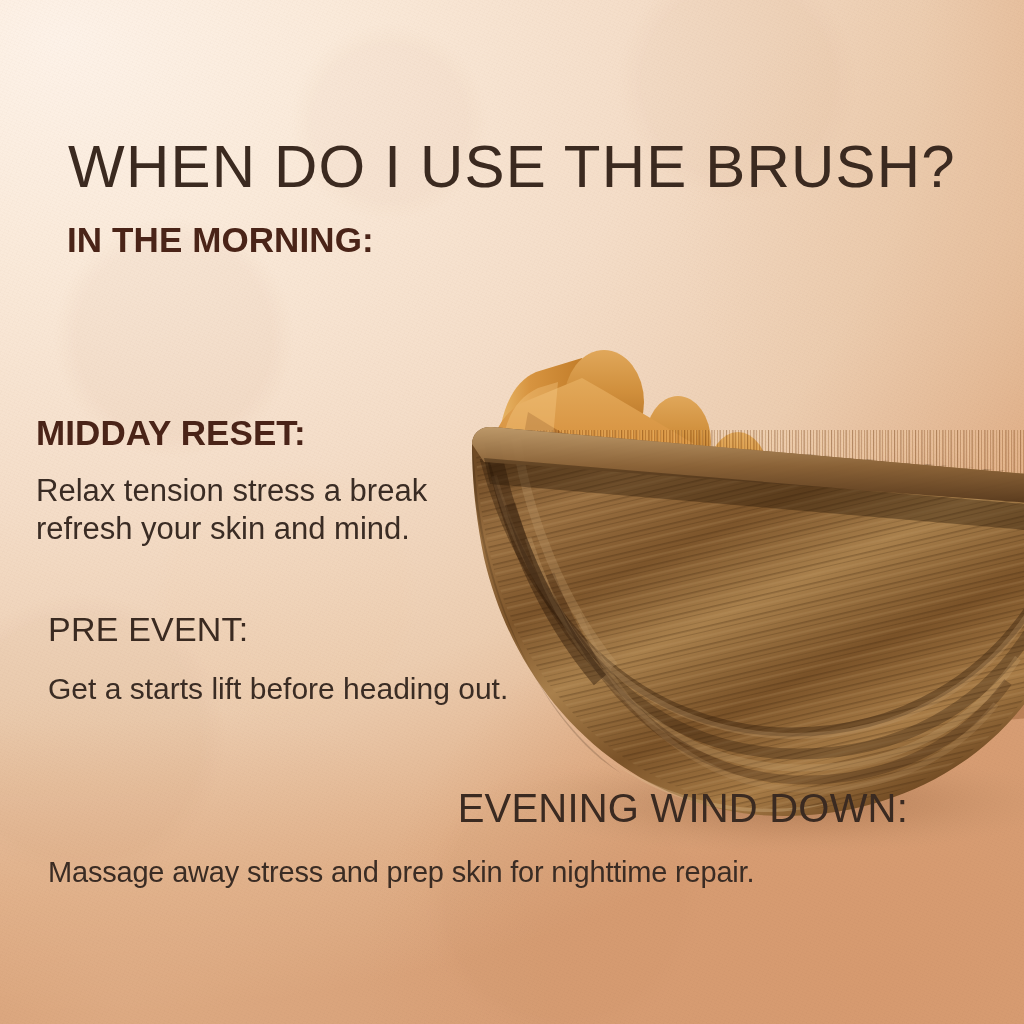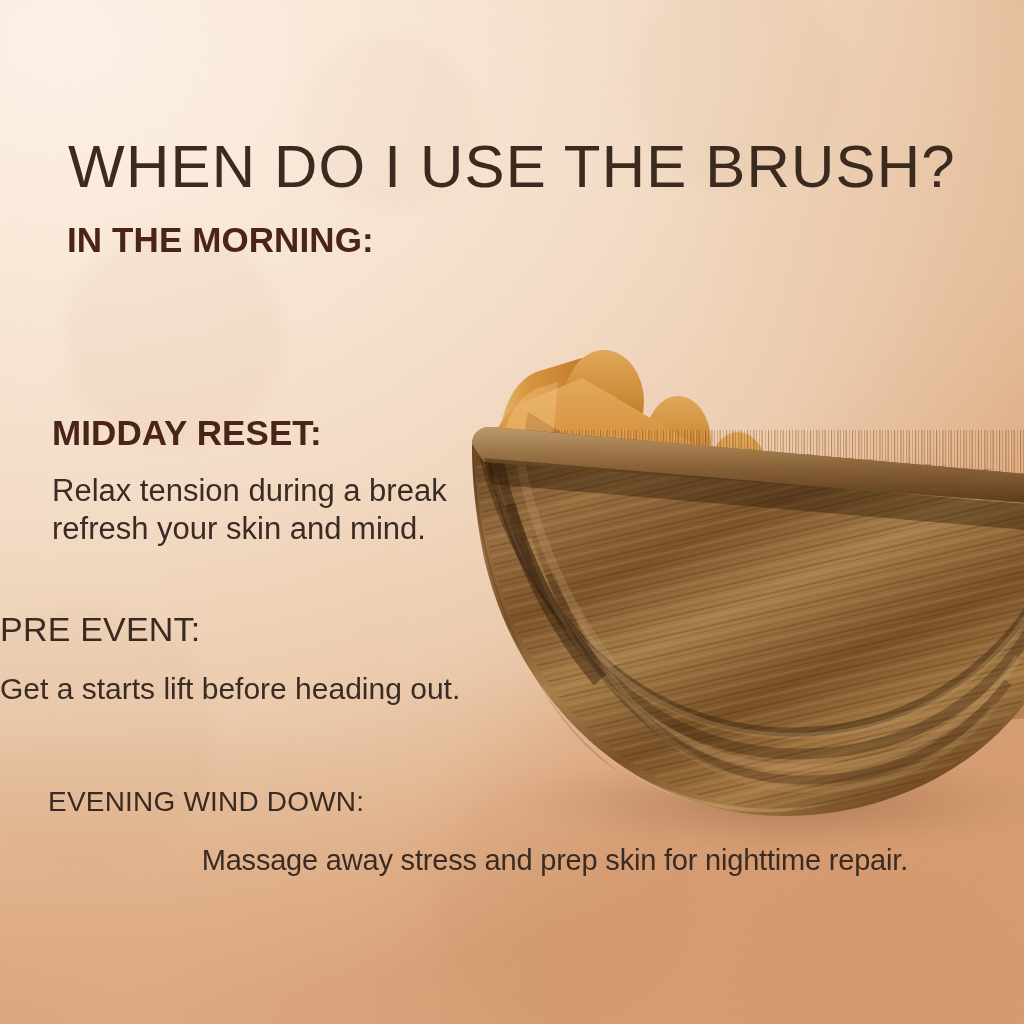--- a/index.html
+++ b/index.html
@@ -104,31 +104,31 @@
     font-weight: 400;
     line-height: 1.22;
     white-space: pre-line;
   }
 
   
   #sec-morning        { top: 222px; padding-left: 67px; }
   #sec-morning  .sec-title { font-size: 35px; }
   #sec-morning  .sec-body  { font-size: 31px; margin-top: 21px; }
 
-  #sec-midday         { top: 415px; padding-left: 52px; }
+  #sec-midday         { top: 415px; padding-left: 36px; }
   #sec-midday   .sec-title { font-size: 35px; }
   #sec-midday   .sec-body  { font-size: 31px; margin-top: 22px; }
 
-  #sec-preevent       { top: 612px; }
+  #sec-preevent       { top: 612px; padding-left: 48px; }
   #sec-preevent .sec-title { font-size: 34px; }
   #sec-preevent .sec-body  { font-size: 30px; margin-top: 25px; }
 
   #sec-evening        { top: 788px; padding-left: 48px; width: 860px; }
-  #sec-evening  .sec-title { font-size: 28px; }
-  #sec-evening  .sec-body  { font-size: 29px; margin-top: 27px; letter-spacing: -.2px; text-align: right; }
+  #sec-evening  .sec-title { font-size: 40px; text-align: right; }
+  #sec-evening  .sec-body  { font-size: 29px; margin-top: 27px; letter-spacing: -.2px; }
   #sec-evening  .sec-body, #sec-evening .sec-title { white-space: nowrap; }
 </style>
 </head>
 <body>
 
 <div id="poster">
 
   <div class="bg-base"></div>
   <div class="bg-mottle"></div>
   <div class="bg-warm-corner"></div>
@@ -268,21 +268,21 @@
   </div>
 
   <h1 class="headline">WHEN DO I USE THE BRUSH?</h1>
 
   <div class="sec" id="sec-morning">
     <h2 class="sec-title">IN THE MORNING:</h2>
   </div>
 
   <div class="sec" id="sec-midday">
     <h2 class="sec-title">MIDDAY RESET:</h2>
-    <p class="sec-body">Relax tension during a break
+    <p class="sec-body">Relax tension stress a break
 refresh your skin and mind.</p>
   </div>
 
   <div class="sec" id="sec-preevent">
     <h2 class="sec-title light">PRE EVENT:</h2>
     <p class="sec-body">Get a starts lift before heading out.</p>
   </div>
 
   <div class="sec" id="sec-evening">
     <h2 class="sec-title light">EVENING WIND DOWN:</h2>

